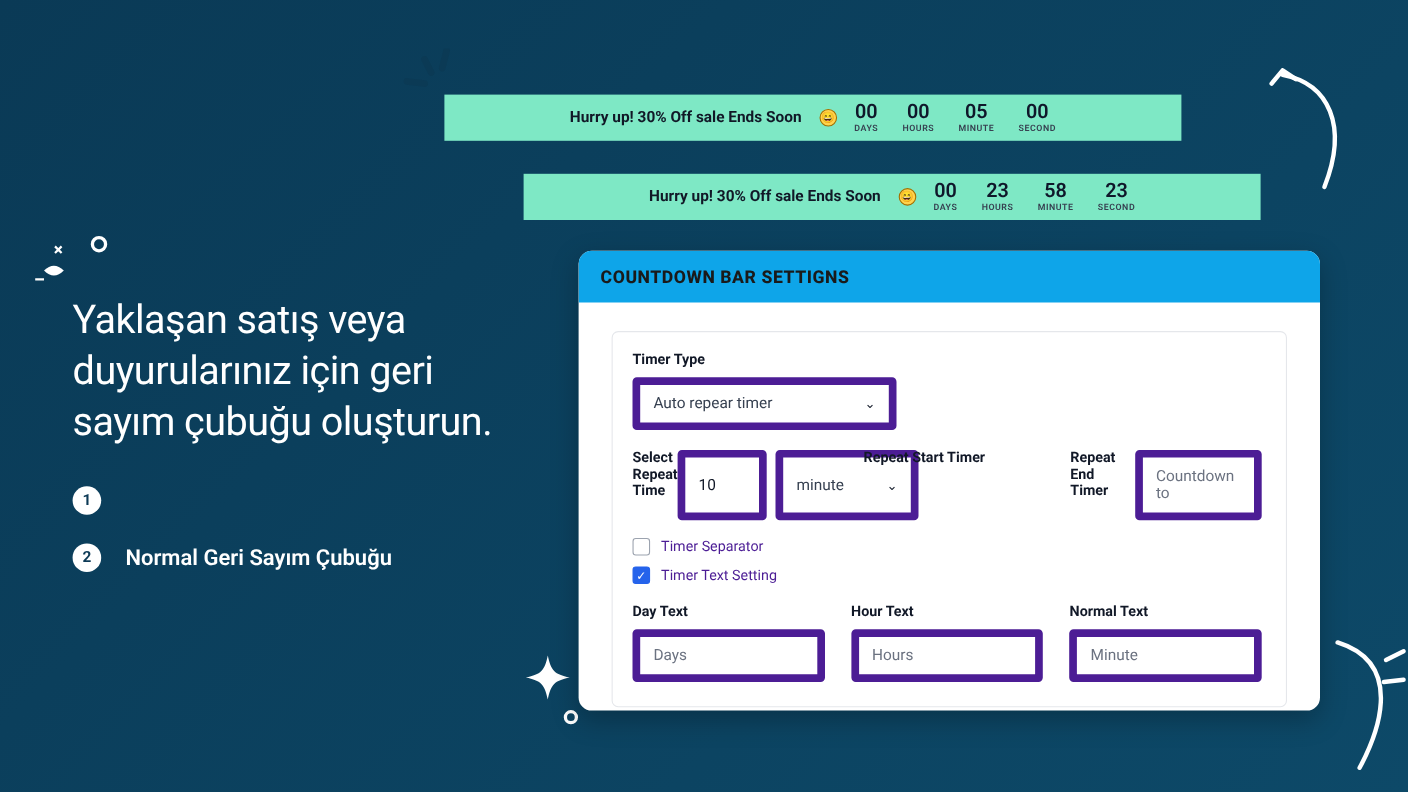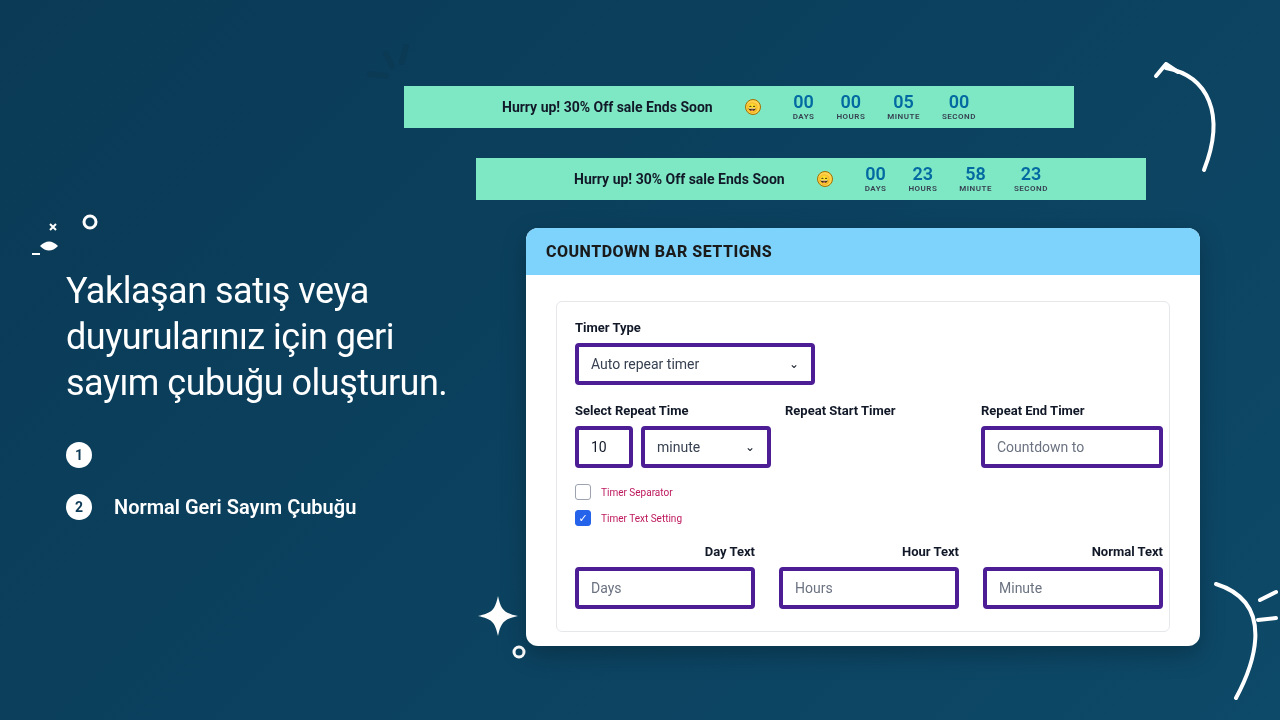--- a/index.html
+++ b/index.html
@@ -14,87 +14,87 @@
 .decoration { position: absolute; pointer-events: none; }
 .decoration svg { display: block; }
 
 
 .countdown-bar {
   position: absolute;
   background: #7ee8c5;
   display: flex;
   align-items: center;
   justify-content: center;
-  gap: 32px;
+  gap: 16px;
   padding: 10px 20px;
 }
 .countdown-bar-1 { left: 404px; top: 86px; width: 670px; height: 42px; }
 .countdown-bar-2 { left: 476px; top: 158px; width: 670px; height: 42px; }
 .countdown-msg { color: #111827; font-size: 14px; font-weight: 700; }
 .emoji-face {
   width: 16px; height: 16px; border-radius: 50%;
   background: #ffd34d; border: 1px solid #a36f00;
   display: inline-flex; align-items: center; justify-content: center;
   font-size: 10px;
 }
 .countdown-units { display: flex; gap: 22px; }
 .unit { display: flex; flex-direction: column; align-items: center; line-height: 1; }
-.unit-value { font-size: 18px; font-weight: 600; color: #0369a1; }
+.unit-value { font-size: 18px; font-weight: 600; color: #0f172a; }
 .unit-label { font-size: 8px; font-weight: 600; color: #374151; letter-spacing: 0.5px; margin-top: 2px; }
 
 
 .left-text { position: absolute; left: 66px; top: 268px; width: 420px; color: #fff; }
 .headline { font-size: 36px; font-weight: 400; line-height: 1.28; letter-spacing: -0.5px; }
 .list { margin-top: 36px; }
 .list-item { display: flex; align-items: center; gap: 22px; margin-bottom: 26px; }
 .list-num {
   width: 26px; height: 26px; border-radius: 50%; background: #fff; color: #0d3a56;
   display: flex; align-items: center; justify-content: center; font-weight: 700; font-size: 14px;
 }
 .list-label { font-size: 20px; font-weight: 600; }
 
 
 .panel {
   position: absolute; left: 526px; top: 228px; width: 674px; height: 418px;
   background: #fff; border-radius: 12px; overflow: hidden;
   box-shadow: 0 8px 24px rgba(0,0,0,0.25);
 }
 .panel-header {
-  background: #7dd3fc; padding: 14px 20px;
+  background: #0ea5e9; padding: 14px 20px;
   font-weight: 800; font-size: 16px; color: #1a1a1a; letter-spacing: 0.5px;
 }
 .panel-body { padding: 26px 30px; }
 .inner-card {
-  border: 1px solid #e5e7eb; border-radius: 6px; padding: 18px 6px 22px 18px;
+  border: 1px solid #e5e7eb; border-radius: 6px; padding: 18px 22px 22px 18px;
 }
 .label { font-size: 13px; font-weight: 700; color: #111827; margin-bottom: 8px; }
 .select, .input {
-  width: 100%; border: 4px solid #4c1d95; border-radius: 4px;
+  width: 100%; border: 7px solid #4c1d95; border-radius: 4px;
   padding: 9px 12px; font-size: 14px; color: #374151; background: #fff;
   display: flex; align-items: center; justify-content: space-between;
 }
 .input { color: #6b7280; }
 .input.has-value { color: #111827; }
 .chevron { font-size: 12px; color: #111827; }
 .row { display: flex; gap: 14px; margin-top: 18px; }
-.col { display: flex; flex-direction: column; }
-.col-narrow { width: 58px; }
+.col { display: flex; flex-direction: row; }
+.col-narrow { width: 81px; }
 .col-select-sm { width: 130px; }
 .col-flex { flex: 1; }
 
 .checkbox-row { display: flex; align-items: center; gap: 10px; margin-top: 16px; }
 .checkbox {
   width: 16px; height: 16px; border-radius: 3px; border: 1.5px solid #9ca3af;
   display: inline-flex; align-items: center; justify-content: center;
   background: #fff;
 }
 .checkbox.checked { background: #2563eb; border-color: #2563eb; color: #fff; font-size: 11px; }
-.checkbox-label { font-size: 10px; color: #be185d; }
-
-.text-row { display: flex; gap: 24px; margin-top: 18px; text-align: right; }
+.checkbox-label { font-size: 13px; color: #4c1d95; }
+
+.text-row { display: flex; gap: 24px; margin-top: 18px; }
 .text-col { flex: 1; display: flex; flex-direction: column; }
 
 </style>
 </head>
 <body>
 
 <div class="decoration" style="left:362px; top:44px;">
   <svg width="60" height="56" viewBox="0 0 60 56" fill="none">
     <path d="M44 2 L40 18" stroke="#0b3a55" stroke-width="6" stroke-linecap="round"></path>
     <path d="M24 10 L30 22" stroke="#0b3a55" stroke-width="6" stroke-linecap="round"></path>

